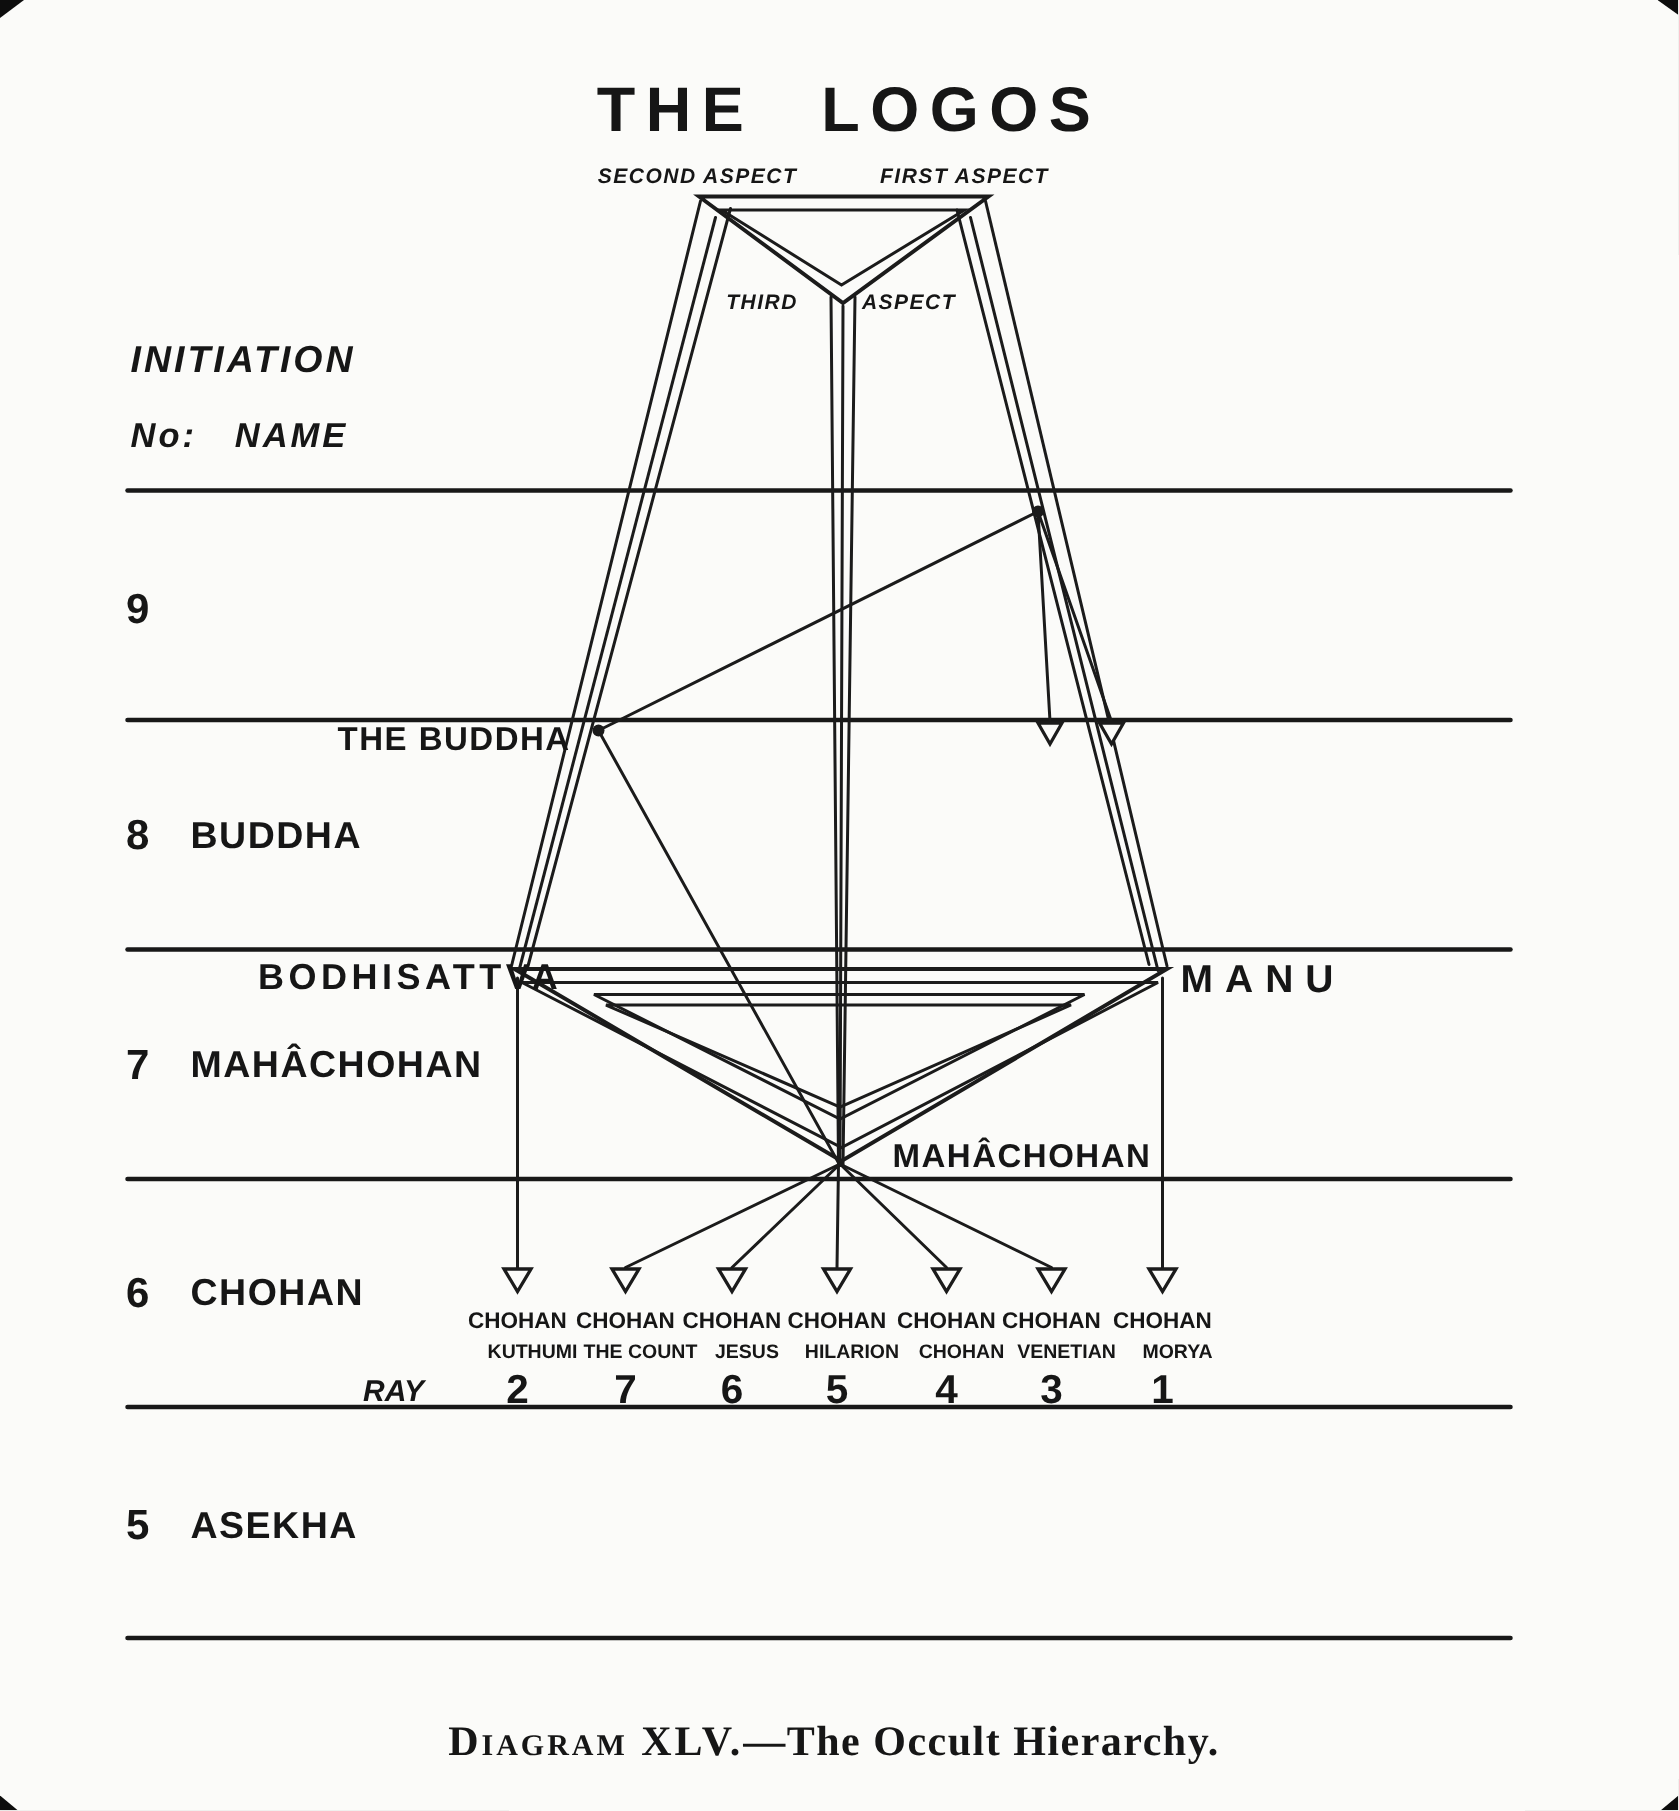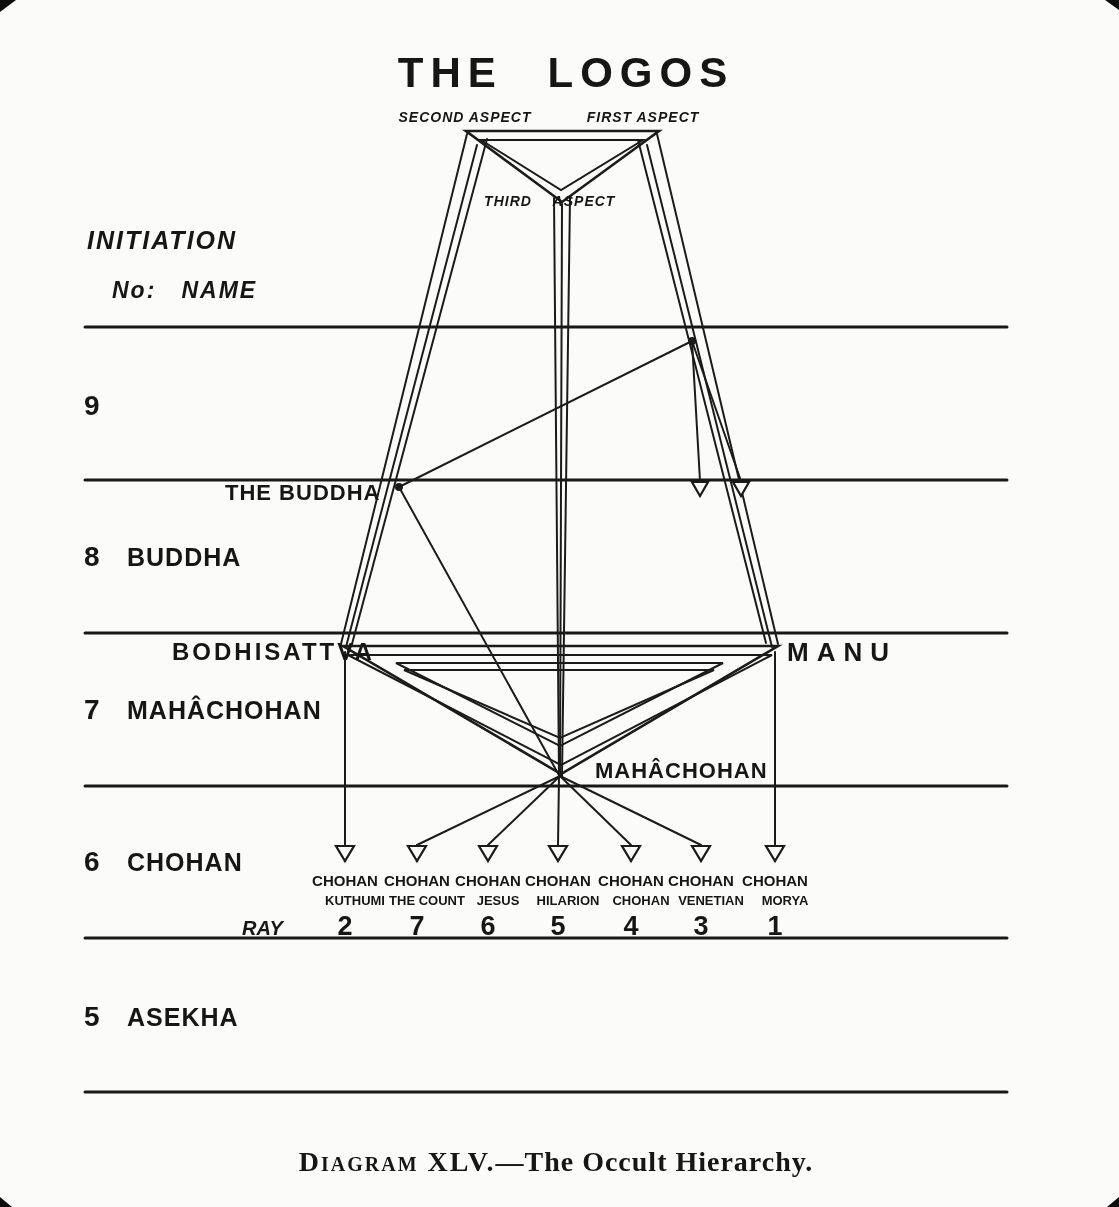--- a/index.html
+++ b/index.html
@@ -18,21 +18,21 @@
     white-space:pre;
     color:#161616;
     line-height:1;
   }
   .center{transform:translateX(-50%);}
   .italic{font-style:italic;}
   .serif{font-family:"Liberation Serif",serif;}
   .title{font-size:42px;letter-spacing:7px;word-spacing:26px;}
   .aspect{font-size:14px;letter-spacing:1px;}
   .colhead1{font-size:25px;letter-spacing:2px;text-align:right;}
-  .colhead2{font-size:23px;letter-spacing:2px;margin-left:25px;}
+  .colhead2{font-size:23px;letter-spacing:2px;}
   .rownum{font-size:28px;}
   .rowname{font-size:25px;letter-spacing:1px;}
   .node{font-size:22px;letter-spacing:1px;}
   .node-bodhi{font-size:24px;letter-spacing:3px;}
   .node-manu{font-size:26px;letter-spacing:8px;}
   .chohan{
     position:absolute;top:872px;transform:translateX(-50%);
     text-align:center;font-weight:700;white-space:nowrap;
   }
   .c1{font-size:15px;}
@@ -113,21 +113,21 @@
       <polygon points="692,846 710,846 701,861" stroke-width="2.2" fill="#fbfbf9"></polygon>
       <polygon points="766,846 784,846 775,861" stroke-width="2.2" fill="#fbfbf9"></polygon>
     </g>
   </svg>
 
   <div class="lbl title center" style="left:566px;top:52px">THE LOGOS</div>
 
   <div class="lbl aspect italic center" style="left:465px;top:110px">SECOND ASPECT</div>
   <div class="lbl aspect italic center" style="left:643px;top:110px">FIRST ASPECT</div>
   <div class="lbl aspect italic center" style="left:508px;top:194px">THIRD</div>
-  <div class="lbl aspect italic center" style="left:584px;top:194px">ASPECT</div>
+  <div class="lbl aspect italic center" style="left:606px;top:194px">ASPECT</div>
 
   <div class="lbl colhead1 italic" style="left:87px;top:228px">INITIATION</div>
   <div class="lbl colhead2 italic" style="left:87px;top:279px">No:   NAME</div>
 
   <div class="lbl rownum" style="left:84px;top:392px">9</div>
 
   <div class="lbl rownum" style="left:84px;top:543px">8</div>
   <div class="lbl rowname" style="left:127px;top:545px">BUDDHA</div>
 
   <div class="lbl rownum" style="left:84px;top:696px">7</div>

